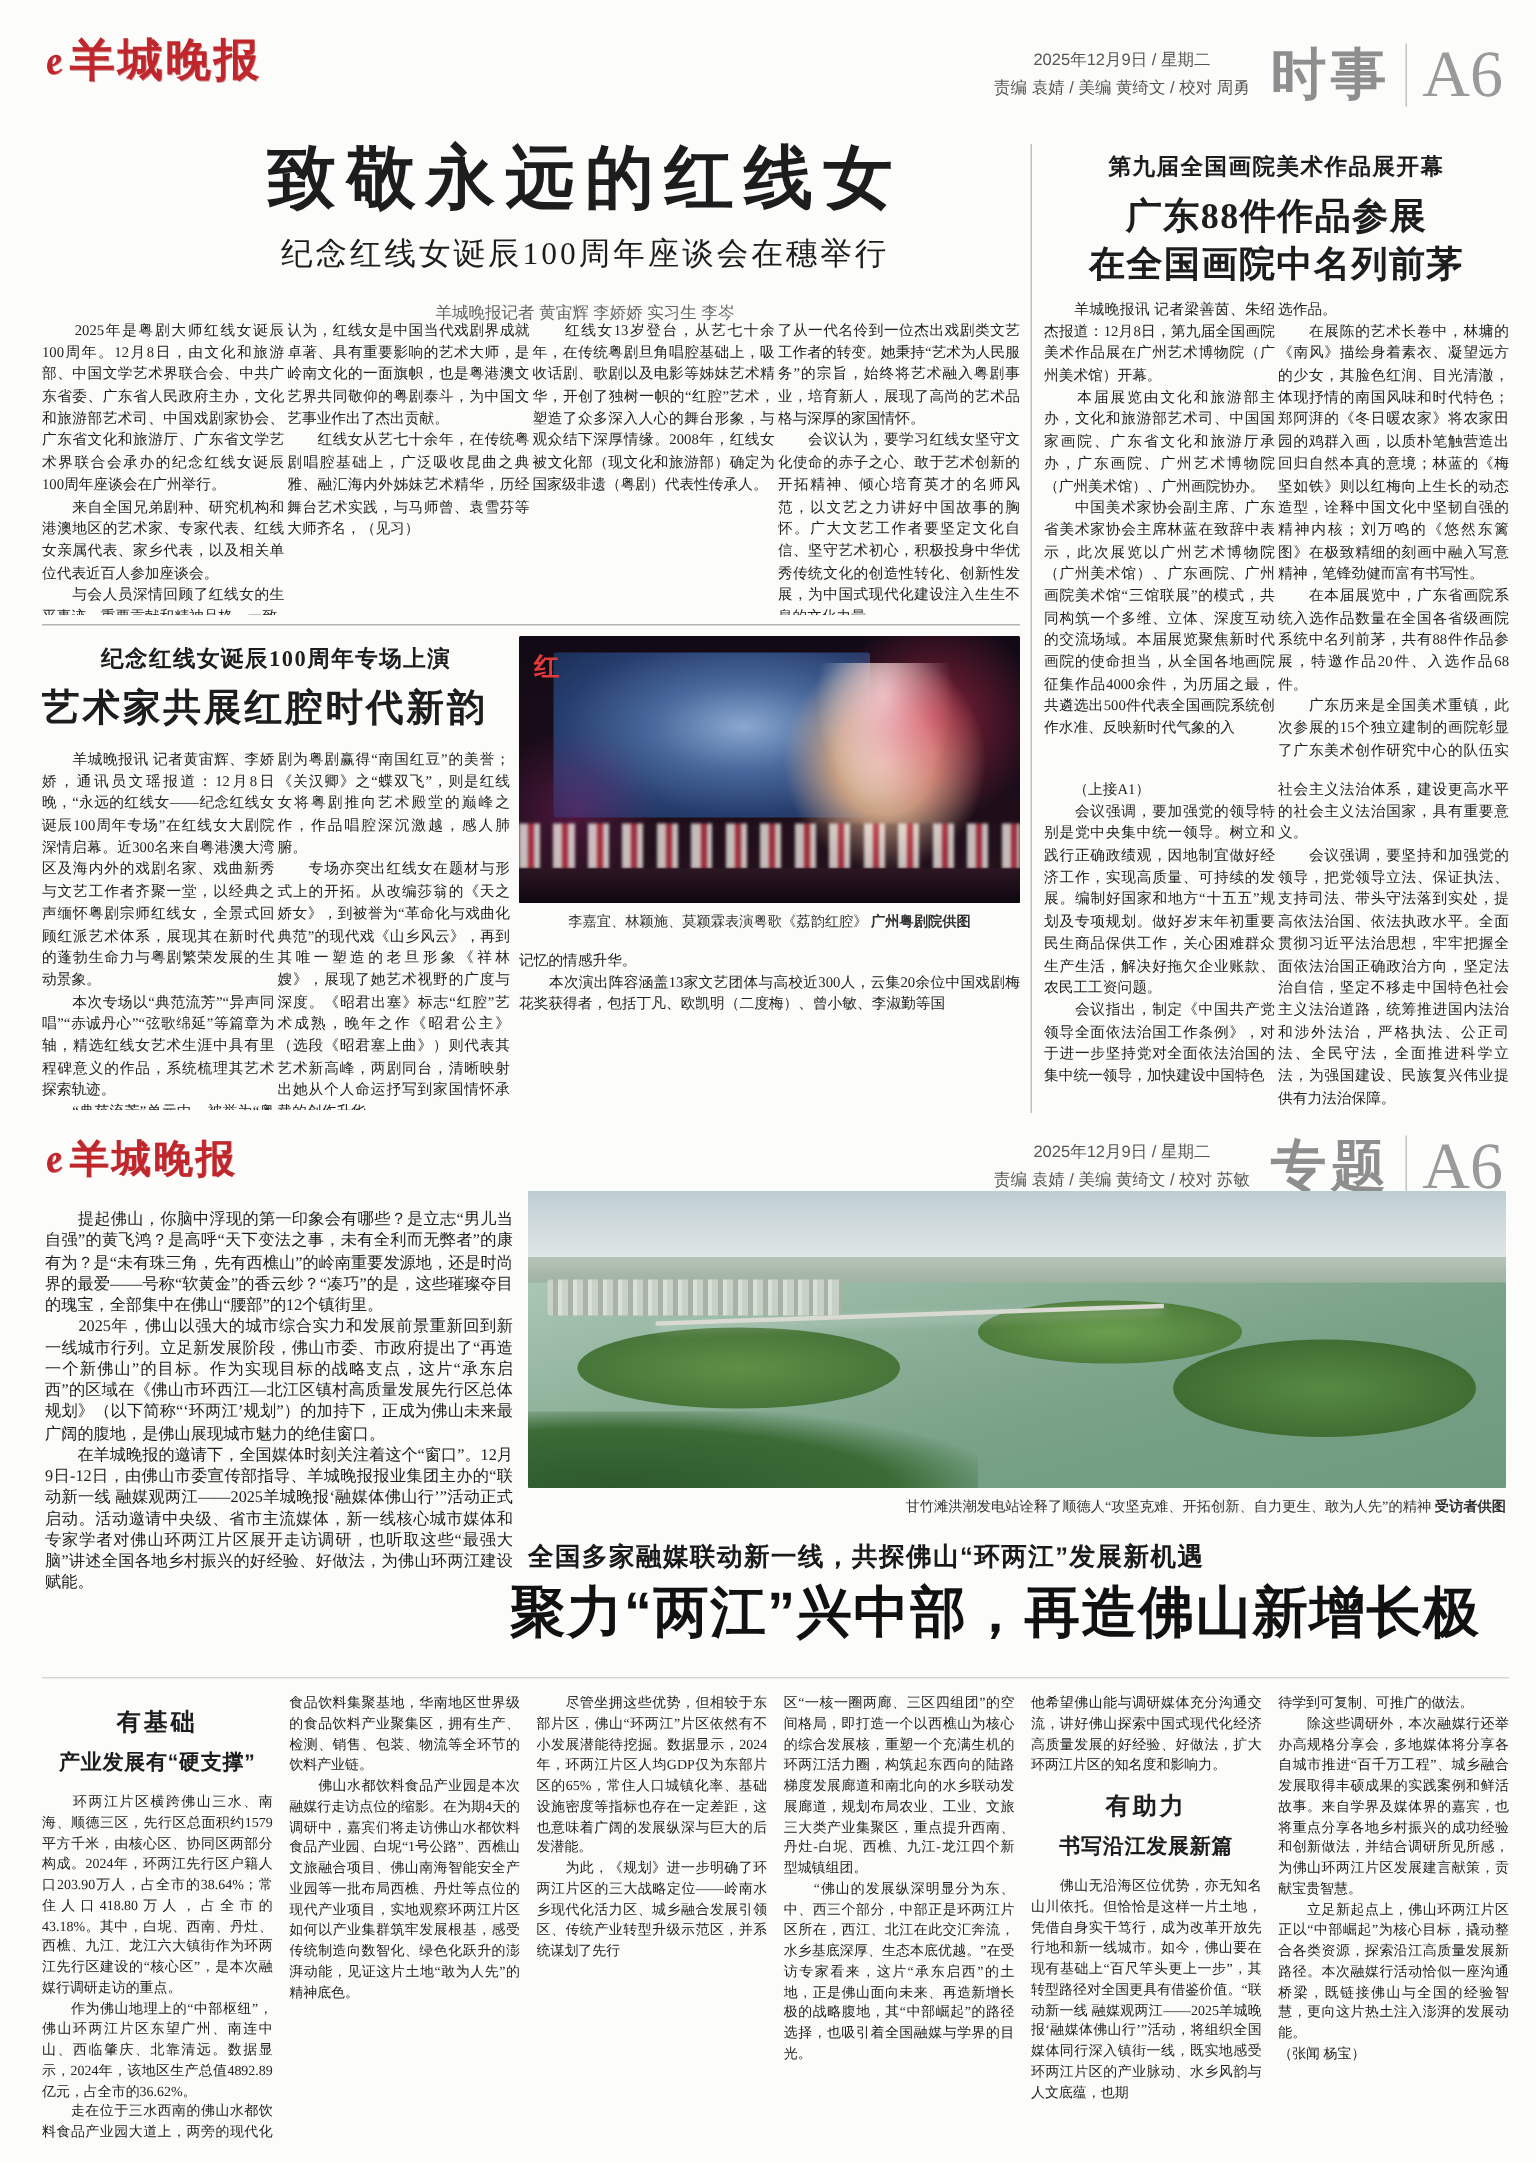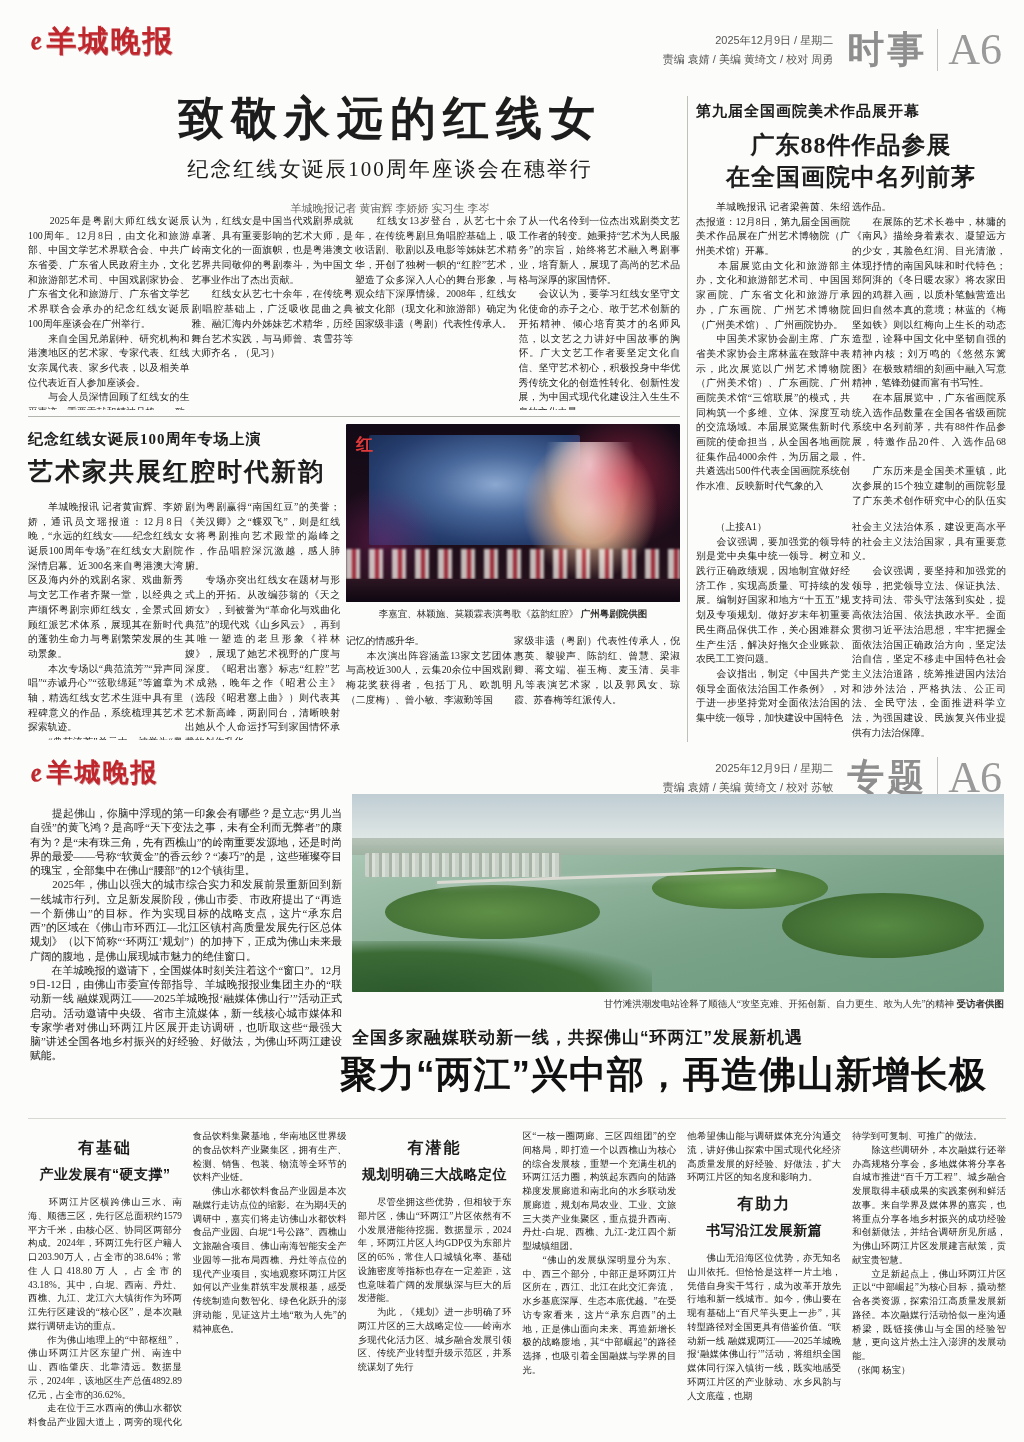--- a/index.html
+++ b/index.html
@@ -15,39 +15,39 @@
   .sheet{position:relative;width:1024px;height:1442px;margin:0 auto;background:#fcfcfa;
          font-family:var(--serif);color:var(--ink);overflow:hidden}
   .abs{position:absolute}
 
   
   .logo{font-family:var(--serif);font-weight:900;color:var(--red);font-size:30px;
         letter-spacing:2px;display:flex;align-items:center;line-height:1;
         text-shadow:.5px .5px 0 rgba(160,20,30,.5)}
   .logo .mark{font-style:italic;font-size:26px;margin-right:3px;transform:rotate(-12deg);display:inline-block}
   .mast-right{display:flex;align-items:center;gap:14px}
-  .mast-meta{text-align:right;font-family:var(--sans);font-size:11px;color:var(--meta);line-height:1.7}
+  .mast-meta{text-align:center;font-family:var(--sans);font-size:11px;color:var(--meta);line-height:1.7}
   .sec-block{display:flex;align-items:center;gap:10px;color:var(--gray)}
   .sec-block .sec{font-size:37px;font-weight:700;font-family:var(--serif);letter-spacing:3px}
   .sec-block .sec-div{width:1px;height:42px;background:#c2c2c2}
   .sec-block .pno{font-size:44px;font-family:var(--serif);color:#9a9a9a}
 
   
   .coltxt{font-size:9.8px;line-height:1.5;text-align:justify;white-space:pre-line;
           overflow:hidden;color:#232323}
   .cols{display:flex;gap:2px}
   .cols>div{flex:1;overflow:hidden}
   .rule-h{background:#b5b5b0;height:1px}
   .rule-v{background:#c0c0bb;width:1px}
 
   
   .lead-hl{font-size:46px;font-weight:900;letter-spacing:7px;text-align:center;line-height:1.1}
   .lead-sub{font-size:21px;text-align:center;letter-spacing:2px;margin-top:10px;font-weight:400}
   .lead-by{font-size:11px;text-align:center;color:#666;margin-top:18px;font-family:var(--sans)}
-  .kicker{font-size:15px;font-weight:700;text-align:left;letter-spacing:1px}
+  .kicker{font-size:15px;font-weight:700;text-align:center;letter-spacing:1px}
   .stage-hl{font-size:25px;font-weight:900;letter-spacing:2px;margin-top:6px}
   .ex-hl{font-size:24px;font-weight:900;text-align:center;letter-spacing:1px;line-height:1.35}
   .caption{font-size:9.5px;color:#333;text-align:center}
   .caption b{font-family:var(--sans);font-weight:700}
 
   
   .ph{overflow:hidden;border-radius:1px}
   .ph>div,.ph>span{position:absolute}
   .ph-stage{background:linear-gradient(180deg,#120a16 0%,#1c0d1a 55%,#241019 100%)}
   .st-screen{left:7%;top:6%;width:63%;height:62%;border-radius:2px;
@@ -156,21 +156,20 @@
     <div class="st-performers"></div>
     <div class="st-floor"></div>
   </div>
   <div class="abs caption" style="left:346px;top:608px;width:334px">
     <span>李嘉宜、林颖施、莫颖霖表演粤歌《荔韵红腔》</span>
     <b>广州粤剧院供图</b>
   </div>
   <div class="abs cols" style="left:346px;top:634px;width:334px;height:106px">
     <div class="coltxt">记忆的情感升华。
 　　本次演出阵容涵盖13家文艺团体与高校近300人，云集20余位中国戏剧梅花奖获得者，包括丁凡、欧凯明（二度梅）、曾小敏、李淑勤等国</div>
-    <div class="coltxt">家级非遗（粤剧）代表性传承人，倪惠英、黎骏声、陈韵红、曾慧、梁淑卿、蒋文端、崔玉梅、麦玉清、吴非凡等表演艺术家，以及郭凤女、琼霞、苏春梅等红派传人。</div>
   </div>
 
   <div class="abs rule-v" style="left:687px;top:96px;height:646px"></div>
 
   <div class="abs" style="left:696px;top:102px;width:310px">
     <div class="kicker">第九届全国画院美术作品展开幕</div>
     <div class="ex-hl" style="margin-top:8px">
       <span style="display:block">广东88件作品参展</span>
       <span style="display:block">在全国画院中名列前茅</span>
     </div>
@@ -244,24 +243,20 @@
       </div>
       <div class="p2col" style="height:232px">　　环两江片区横跨佛山三水、南海、顺德三区，先行区总面积约1579平方千米，由核心区、协同区两部分构成。2024年，环两江先行区户籍人口203.90万人，占全市的38.64%；常住人口418.80万人，占全市的43.18%。其中，白坭、西南、丹灶、西樵、九江、龙江六大镇街作为环两江先行区建设的“核心区”，是本次融媒行调研走访的重点。
 　　作为佛山地理上的“中部枢纽”，佛山环两江片区东望广州、南连中山、西临肇庆、北靠清远。数据显示，2024年，该地区生产总值4892.89亿元，占全市的36.62%。
 　　走在位于三水西南的佛山水都饮料食品产业园大道上，两旁的现代化厂房鳞次栉比，百威、红牛、东鹏特饮、健力宝等国内外知名品牌均在此落户。佛山水都饮料食品产业园是全国最大</div>
     </div>
     <div>
       <div class="p2col" style="height:312px">食品饮料集聚基地，华南地区世界级的食品饮料产业聚集区，拥有生产、检测、销售、包装、物流等全环节的饮料产业链。
 　　佛山水都饮料食品产业园是本次融媒行走访点位的缩影。在为期4天的调研中，嘉宾们将走访佛山水都饮料食品产业园、白坭“1号公路”、西樵山文旅融合项目、佛山南海智能安全产业园等一批布局西樵、丹灶等点位的现代产业项目，实地观察环两江片区如何以产业集群筑牢发展根基，感受传统制造向数智化、绿色化跃升的澎湃动能，见证这片土地“敢为人先”的精神底色。</div>
     </div>
     <div>
-      <div class="sec-head">
-        <span class="t1">有潜能</span>
-        <span class="t2">规划明确三大战略定位</span>
-      </div>
       <div class="p2col" style="height:232px">　　尽管坐拥这些优势，但相较于东部片区，佛山“环两江”片区依然有不小发展潜能待挖掘。数据显示，2024年，环两江片区人均GDP仅为东部片区的65%，常住人口城镇化率、基础设施密度等指标也存在一定差距，这也意味着广阔的发展纵深与巨大的后发潜能。
 　　为此，《规划》进一步明确了环两江片区的三大战略定位——岭南水乡现代化活力区、城乡融合发展引领区、传统产业转型升级示范区，并系统谋划了先行</div>
     </div>
     <div>
       <div class="p2col" style="height:312px">区“一核一圈两廊、三区四组团”的空间格局，即打造一个以西樵山为核心的综合发展核，重塑一个充满生机的环两江活力圈，构筑起东西向的陆路梯度发展廊道和南北向的水乡联动发展廊道，规划布局农业、工业、文旅三大类产业集聚区，重点提升西南、丹灶-白坭、西樵、九江-龙江四个新型城镇组团。
 　　“佛山的发展纵深明显分为东、中、西三个部分，中部正是环两江片区所在，西江、北江在此交汇奔流，水乡基底深厚、生态本底优越。”在受访专家看来，这片“承东启西”的土地，正是佛山面向未来、再造新增长极的战略腹地，其“中部崛起”的路径选择，也吸引着全国融媒与学界的目光。</div>
     </div>
     <div>
       <div class="p2col" style="height:56px">他希望佛山能与调研媒体充分沟通交流，讲好佛山探索中国式现代化经济高质量发展的好经验、好做法，扩大环两江片区的知名度和影响力。</div>
       <div class="sec-head">

